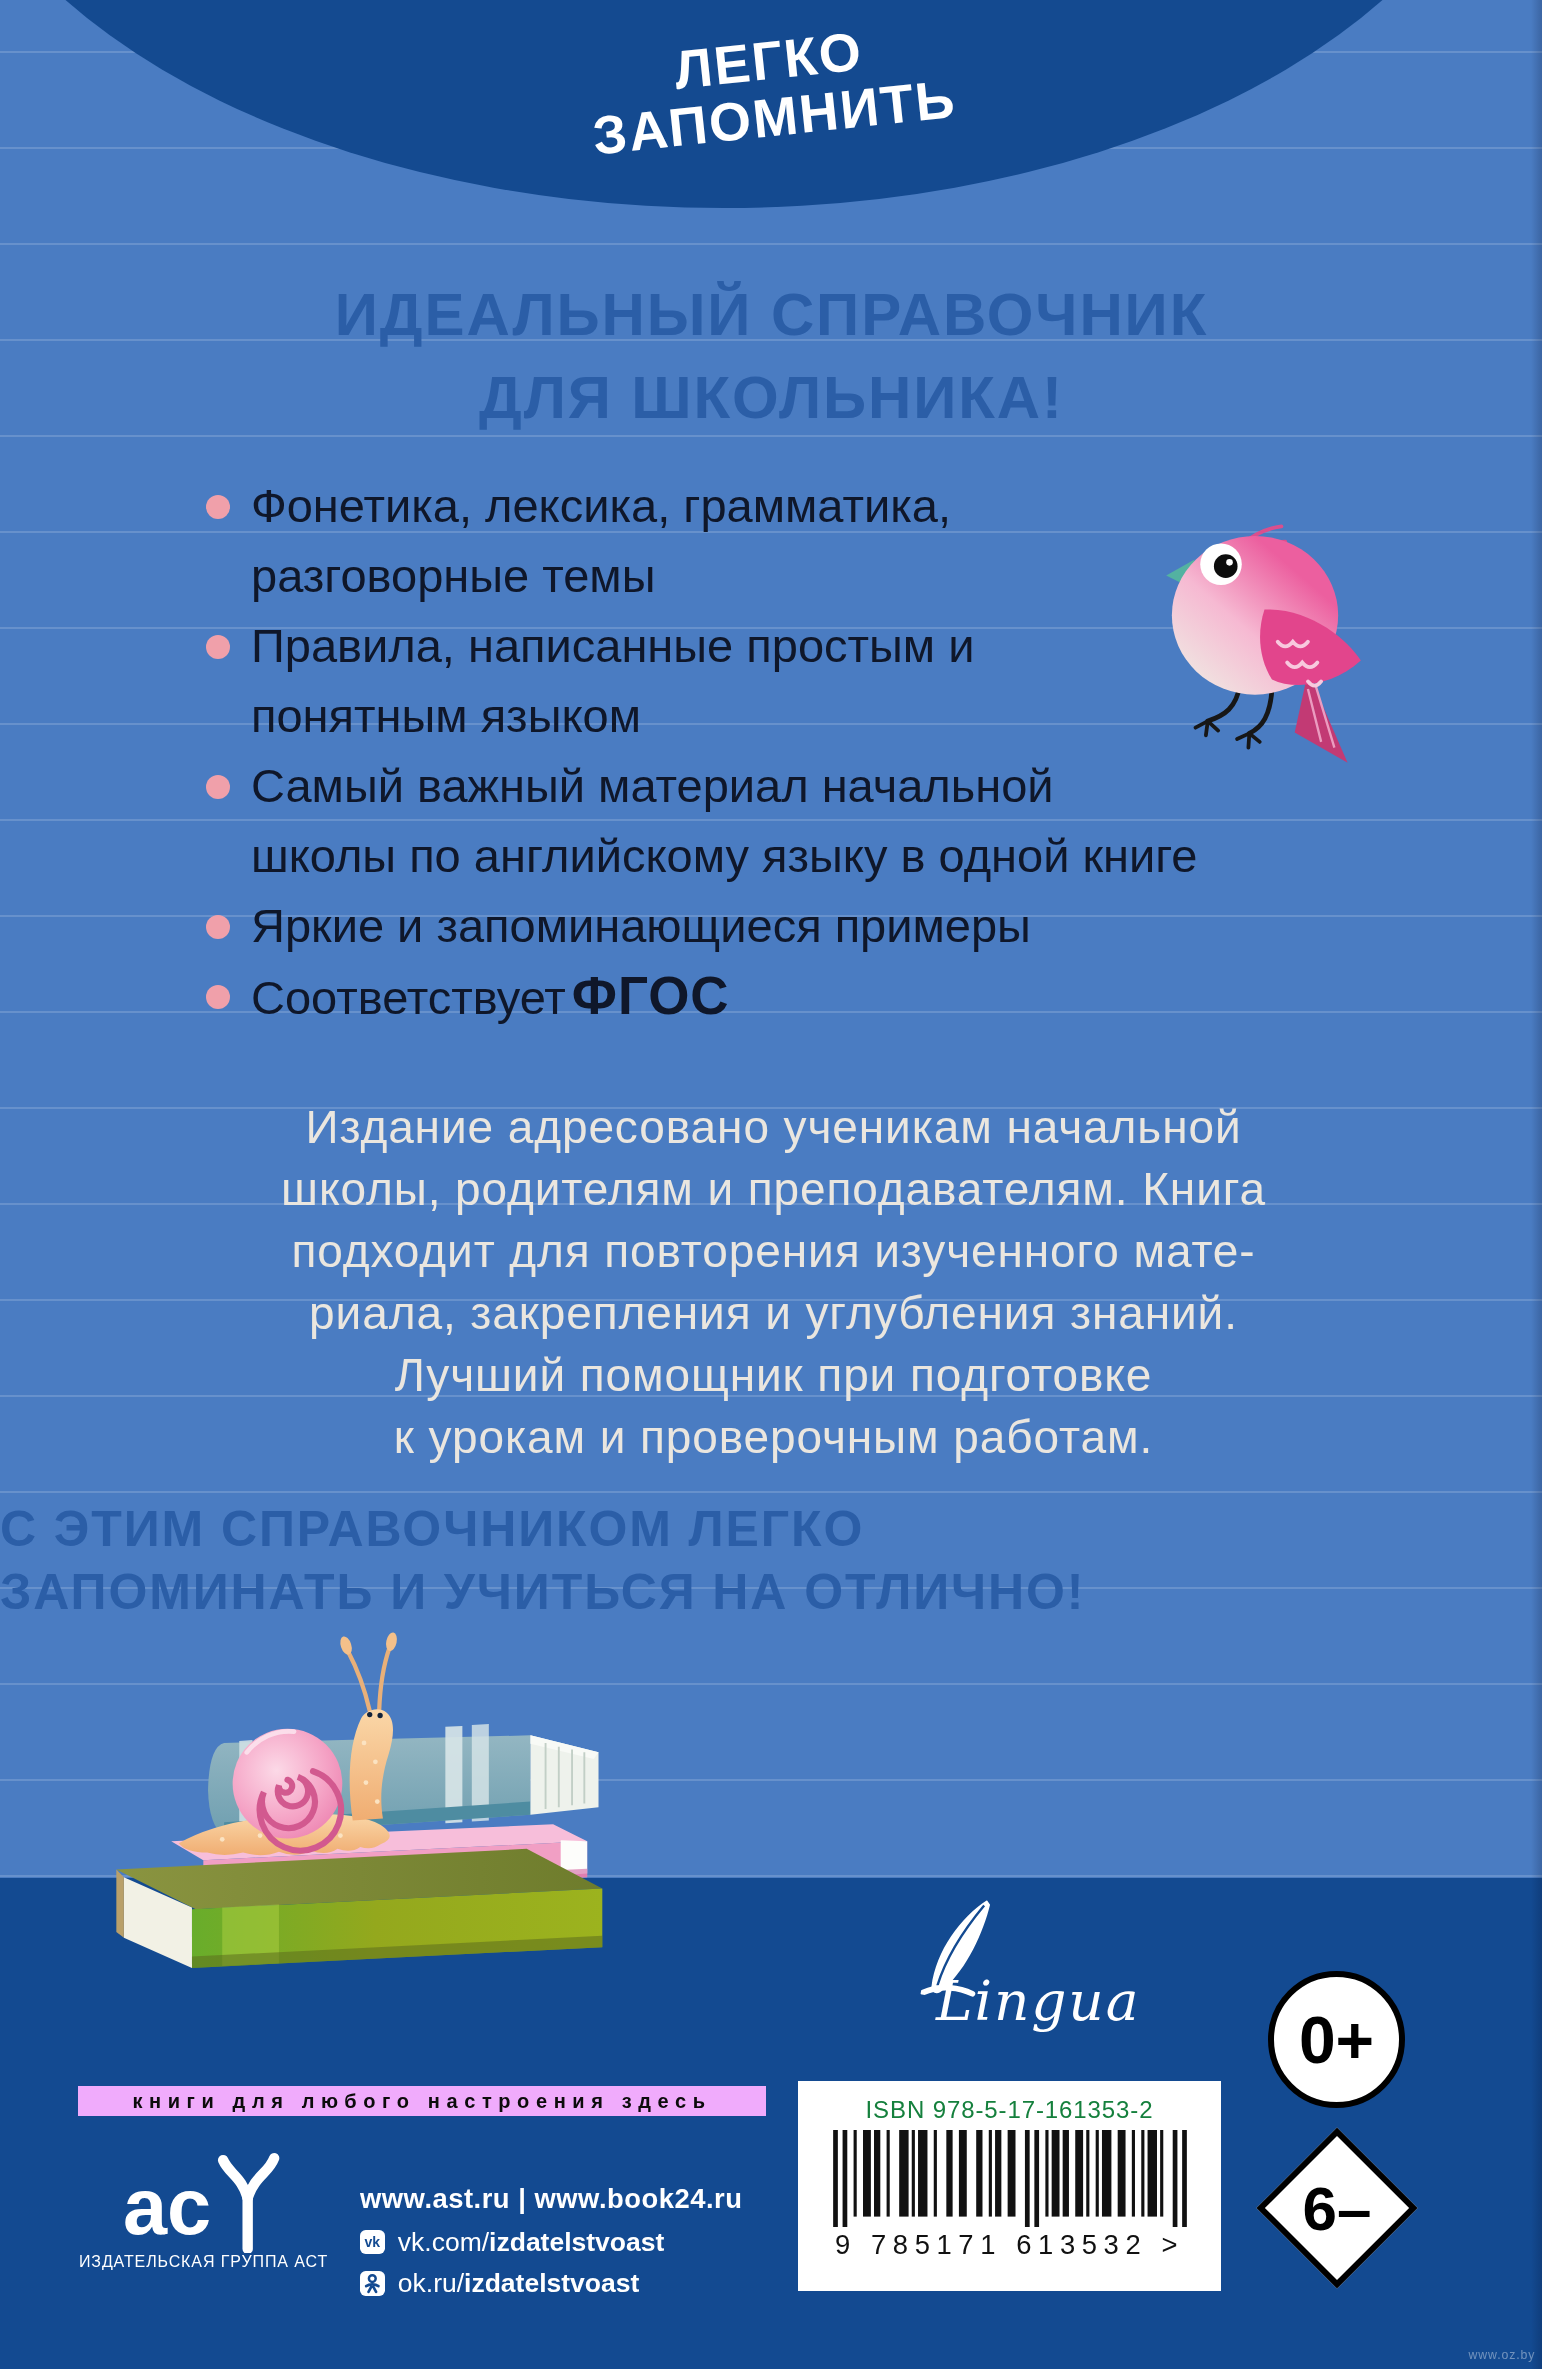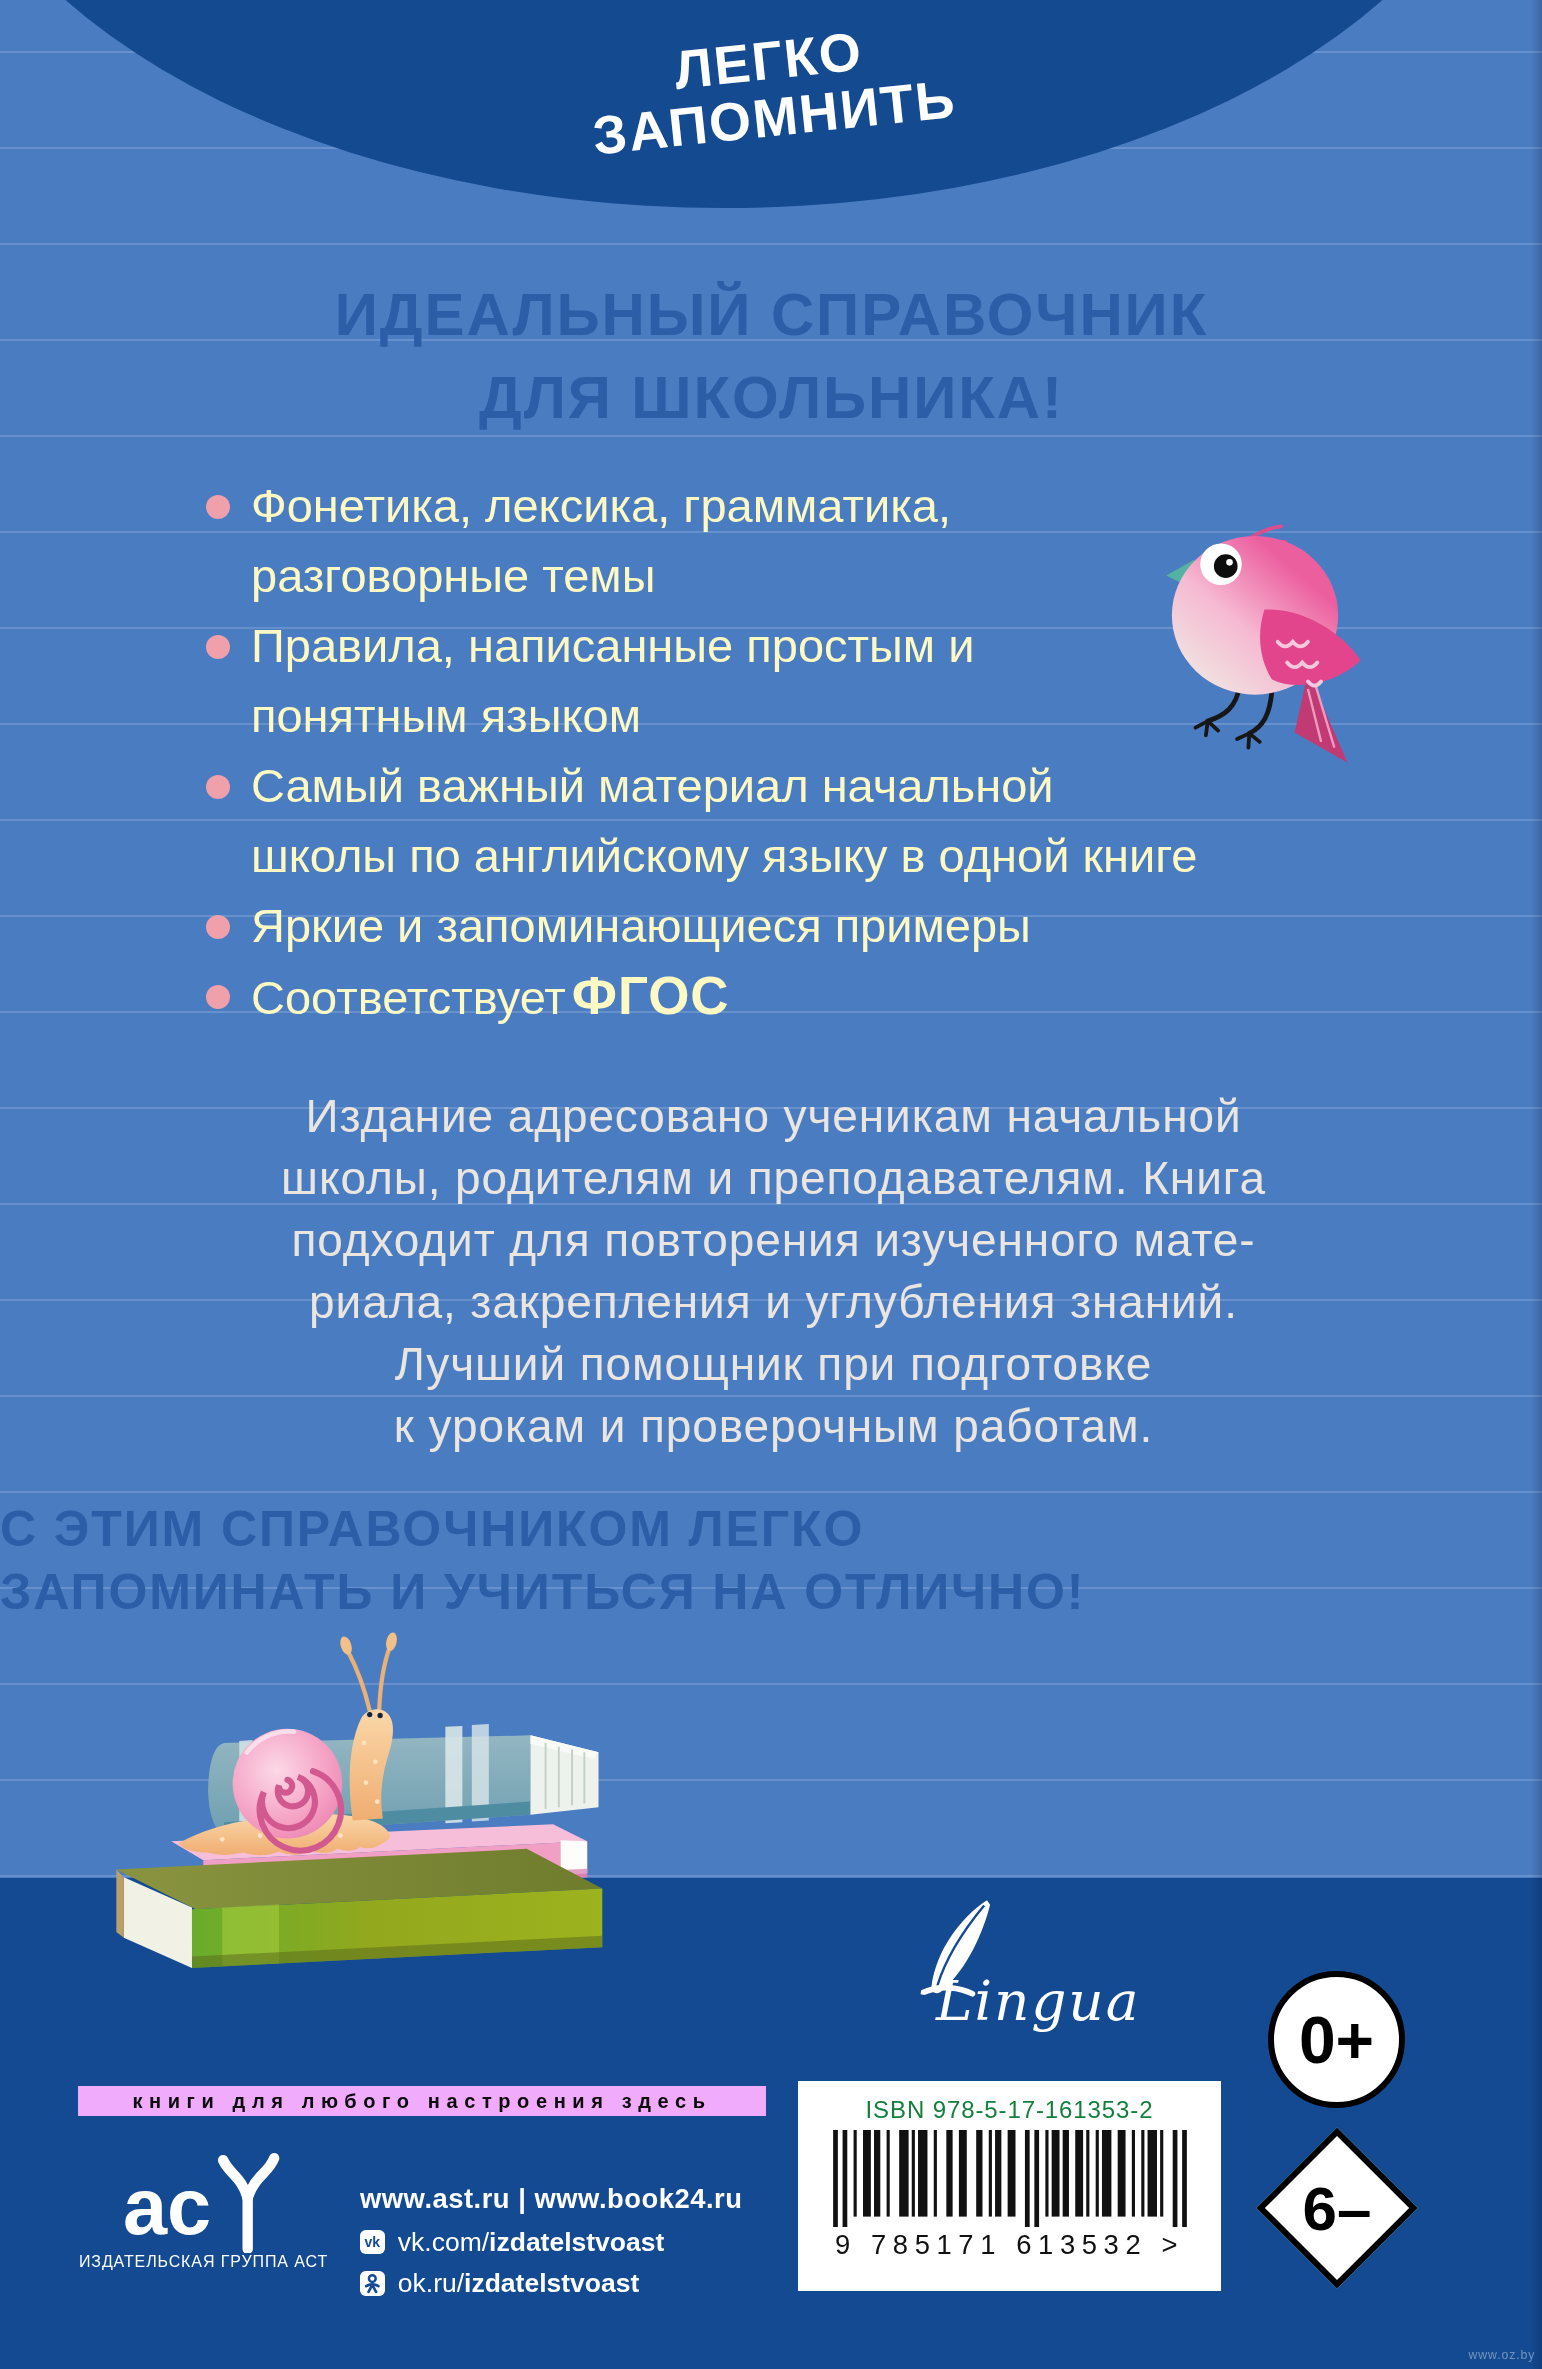--- a/index.html
+++ b/index.html
@@ -31,33 +31,33 @@
   .heading{
     position:absolute;left:0;right:0;top:273px;margin:0;
     text-align:center;color:var(--accent,#2b5ea7);
     font-size:60px;line-height:83px;font-weight:700;letter-spacing:1.9px;
   }
   .heading span{display:block;}
   
   .bullets{
     position:absolute;left:206px;top:471px;width:1041px;
     margin:0;padding:0;list-style:none;
-    color:#fef9c3;font-size:47px;line-height:70px;
+    color:#0f172a;font-size:47px;line-height:70px;
   }
   .bullet-item{display:grid;grid-template-columns:45px 1fr;}
   .dot{
     width:24px;height:24px;border-radius:50%;
     background:var(--dot,#f0a0aa);margin-top:24px;
   }
   .bullet-item .l1,.bullet-item .l2{display:block;}
   .bullet-item.single .l1{display:inline;}
   .fgos{font-weight:700;font-size:53px;margin-left:6px;letter-spacing:0.9px;}
   
   .para{
-    position:absolute;left:4px;right:0;top:1085px;margin:0;
+    position:absolute;left:4px;right:0;top:1085px;margin:11px;
     text-align:center;white-space:pre-line;
     color:var(--cream,#eae6df);font-size:46px;line-height:62px;letter-spacing:0.9px;
   }
   .callout{
     position:absolute;left:0;right:0;top:1498px;
     text-align:left;color:var(--accent,#2b5ea7);
     font-weight:700;font-size:50px;line-height:63px;letter-spacing:1.9px;
   }
   .callout div{display:block;}
   

